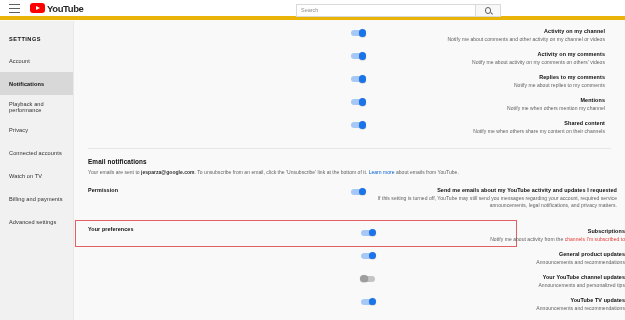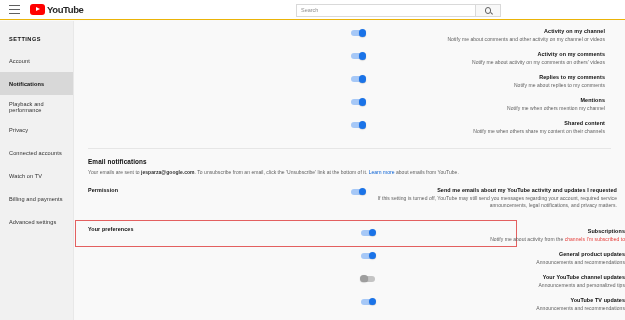--- a/index.html
+++ b/index.html
@@ -16,21 +16,21 @@
     -webkit-font-smoothing: antialiased;
   }
 
   
   .topbar {
     position: absolute;
     left: 0; top: 0;
     width: 625px;
     height: 20px;
     background: #ffffff;
-    border-bottom: 1px solid #eab308;
+    border-bottom: 4px solid #eab308;
     display: flex;
     align-items: center;
     box-sizing: border-box;
   }
   .hamburger {
     margin-left: 9px;
     width: 11px;
     height: 9px;
     display: flex;
     flex-direction: column;

